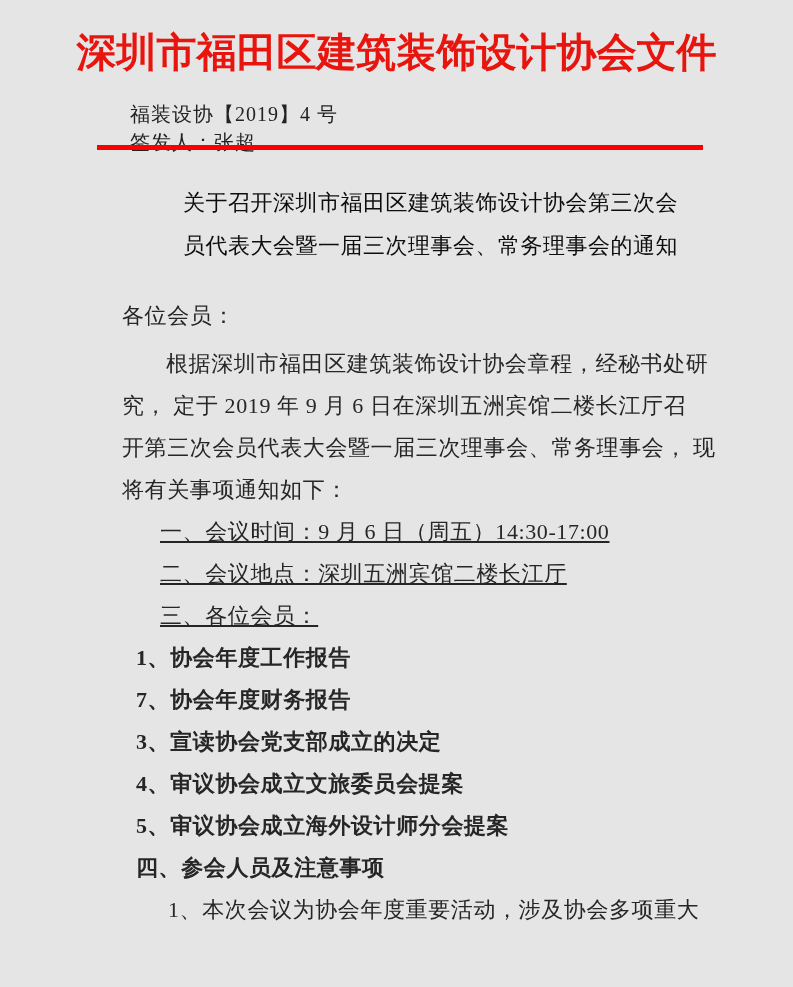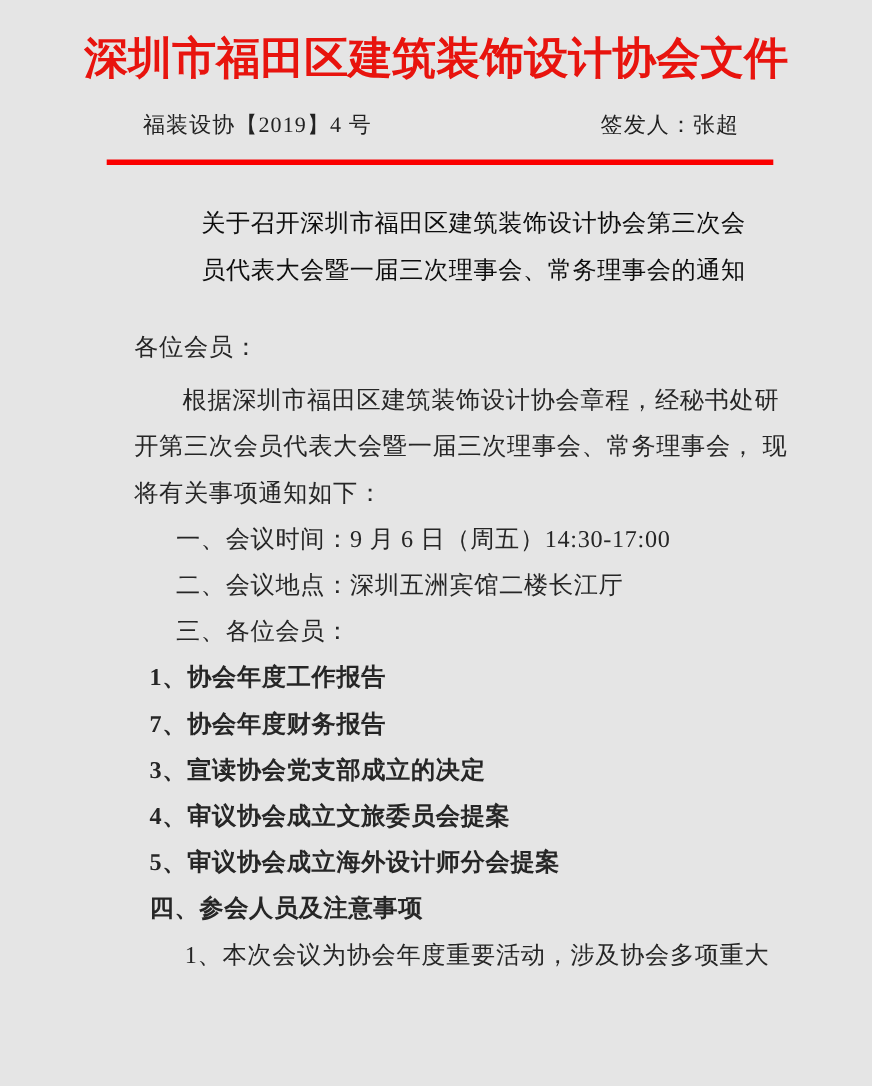--- a/index.html
+++ b/index.html
@@ -28,27 +28,27 @@
     color: var(--title-red, #e8140e);
     font-family: "Liberation Serif", "DejaVu Serif", serif;
     white-space: nowrap;
   }
   .doc-meta {
     position: absolute;
     top: 100px;
     left: 130px;
     right: 121px;
     display: flex;
-    justify-content: space-between;
     align-items: baseline;
     font-size: 20px;
     line-height: 28px;
     color: #222222;
     letter-spacing: 1px;
     white-space: nowrap;
+    flex-direction: column;
   }
   .red-rule {
     position: absolute;
     top: 145px;
     left: 97px;
     width: 606px;
     height: 5px;
     background: var(--rule-red, #fa0000);
   }
   .subject {
@@ -71,21 +71,21 @@
     font-size: 22px;
     line-height: 42px;
     color: var(--text-color, #262626);
     letter-spacing: 0.6px;
     white-space: nowrap;
   }
   .line { white-space: nowrap; }
   .salutation { margin-bottom: 6px; }
   .para { margin-left: 0; }
   .para.indent-first { text-indent: 44px; }
-  .item-lv1 { margin-left: 38px; }   
+  .item-lv1 { margin-left: 38px; text-decoration: underline; }   
   .item-lv2 { margin-left: 14px; font-weight: bold; }   
   .item-lv3 { margin-left: 46px; }   
 </style>
 </head>
 <body>
 
 <div class="page">
 
   <div class="org-title">深圳市福田区建筑装饰设计协会文件</div>
 
@@ -98,20 +98,21 @@
 
   <div class="subject">
     <div class="line">关于召开深圳市福田区建筑装饰设计协会第三次会</div>
     <div class="line">员代表大会暨一届三次理事会、常务理事会的通知</div>
   </div>
 
   <div class="body-text">
     <div class="line salutation">各位会员：</div>
 
     <div class="line para indent-first">根据深圳市福田区建筑装饰设计协会章程，经秘书处研</div>
+    <div class="line para">究， 定于 2019 年 9 月 6 日在深圳五洲宾馆二楼长江厅召</div>
     <div class="line para">开第三次会员代表大会暨一届三次理事会、常务理事会， 现</div>
     <div class="line para">将有关事项通知如下：</div>
 
     <div class="line item-lv1">一、会议时间：9 月 6 日（周五）14:30-17:00</div>
     <div class="line item-lv1">二、会议地点：深圳五洲宾馆二楼长江厅</div>
     <div class="line item-lv1">三、各位会员：</div>
     <div class="line item-lv2">1、协会年度工作报告</div>
     <div class="line item-lv2">7、协会年度财务报告</div>
     <div class="line item-lv2">3、宣读协会党支部成立的决定</div>
     <div class="line item-lv2">4、审议协会成立文旅委员会提案</div>

